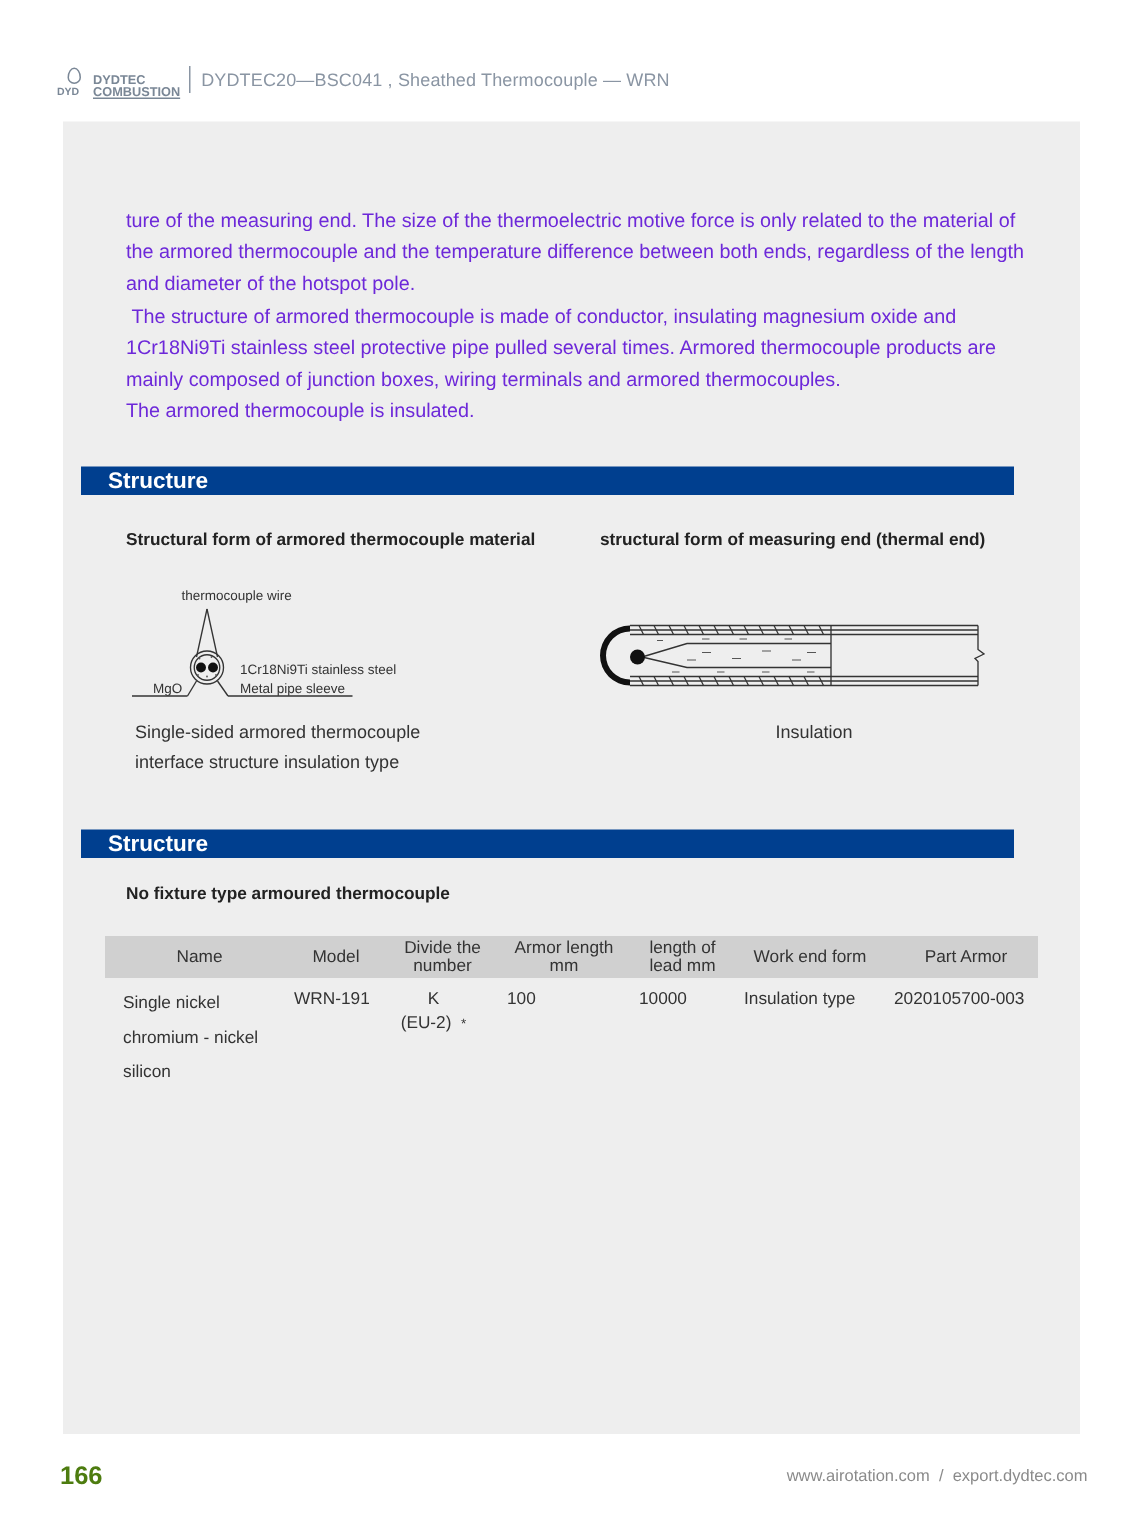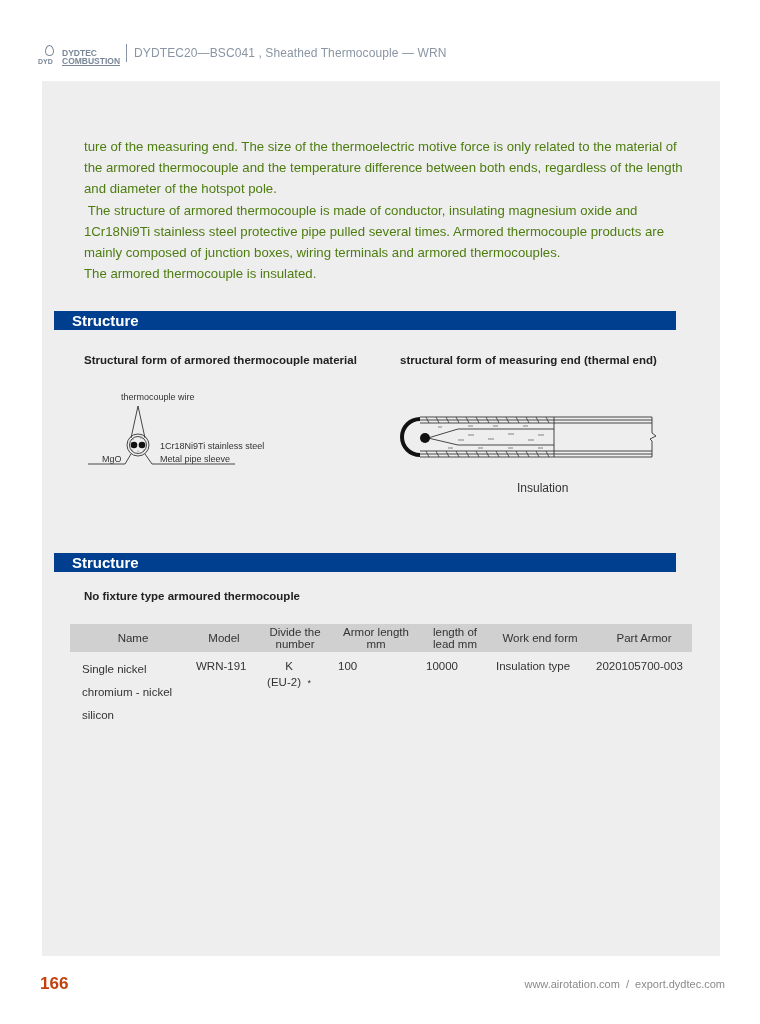--- a/index.html
+++ b/index.html
@@ -13,39 +13,39 @@
   .logo-mark .drop { position: absolute; left: 7px; top: 2px; width: 7px; height: 9px; border: 1.5px solid #7a8796; border-radius: 50% 50% 50% 50% / 60% 60% 40% 40%; }
   .logo-mark .dyd { position: absolute; left: 0; bottom: 0; font-size: 7px; font-weight: bold; color: #7a8796; letter-spacing: 0; }
   .logo-text { margin-left: 2px; line-height: 8px; color: #7a8796; font-weight: bold; font-size: 8.5px; }
   .logo-text .l1 { display: block; }
   .logo-text .l2 { display: block; text-decoration: underline; }
   .header-sep { width: 1px; height: 18px; background: #8a95a3; margin: 0 7px 0 6px; }
   .header-title { font-size: 12px; color: #8a95a3; letter-spacing: 0.1px; }
 
   .panel { position: absolute; left: 42px; top: 81px; width: 678px; height: 875px; background: #eeeeee; }
 
-  .body-text { position: absolute; left: 84px; top: 136px; width: 610px; font-size: 13.2px; line-height: 21.2px; color: #4d7c0f; }
+  .body-text { position: absolute; left: 84px; top: 136px; width: 610px; font-size: 13.2px; line-height: 21.2px; color: #6d28d9; }
   .body-text p { margin: 0; }
 
   .section-bar { position: absolute; left: 54px; width: 622px; height: 19px; background: #003f8f; color: #fff; font-weight: bold; font-size: 15px; line-height: 19px; }
   .section-bar span { margin-left: 18px; }
 
   .sub-head { position: absolute; font-weight: bold; font-size: 11.5px; color: #222; }
 
   .diag-label { position: absolute; font-size: 9px; color: #333; }
 
   .caption { position: absolute; font-size: 12px; color: #333; line-height: 20px; }
 
   table.spec { position: absolute; left: 70px; top: 624px; width: 622px; border-collapse: collapse; font-size: 11.5px; color: #333; }
   table.spec th { background: #d0d0d0; font-weight: normal; text-align: center; height: 28px; padding: 0 0 0 12px; line-height: 12px; vertical-align: middle; }
   table.spec td { vertical-align: top; padding: 6px 0 0 12px; line-height: 23px; }
   table.spec td.c-model, table.spec td.c-armor, table.spec td.c-lead, table.spec td.c-form, table.spec td.c-code { line-height: 16px; padding-top: 6px; }
   table.spec td.c-div { text-align: center; line-height: 16px; padding-top: 6px; padding-left: 0; }
 
-  .footer-page { position: absolute; left: 40px; top: 974px; font-size: 17px; font-weight: bold; color: #c2410c; }
+  .footer-page { position: absolute; left: 40px; top: 974px; font-size: 17px; font-weight: bold; color: #4d7c0f; }
   .footer-url { position: absolute; right: 35px; top: 978px; font-size: 11px; color: #8a8a8a; }
 </style>
 </head>
 <body>
 
 <div class="header">
   <div class="logo">
     <div class="logo-mark">
       <div class="drop"></div>
       <div class="dyd">DYD</div>
@@ -156,20 +156,22 @@
     <line x1="70" y1="22" x2="76" y2="22"></line>
       <line x1="90" y1="26" x2="96" y2="26"></line>
     <line x1="110" y1="21" x2="116" y2="21"></line>
       <line x1="130" y1="27" x2="136" y2="27"></line>
     <line x1="60" y1="27" x2="66" y2="27"></line>
       <line x1="140" y1="22" x2="146" y2="22"></line>
   </g>
 </svg>
 
 <div class="caption" style="left:90px; top:478px">
+  <div>Single-sided armored thermocouple</div>
+  <div>interface structure insulation type</div>
 </div>
 <div class="caption" style="left:517px; top:478px">Insulation</div>
 
 <div class="section-bar" style="top:553px">
   <span>Structure</span>
 </div>
 <div class="sub-head" style="left:84px; top:590px">No fixture type armoured thermocouple</div>
 
 <table class="spec">
   <colgroup>

